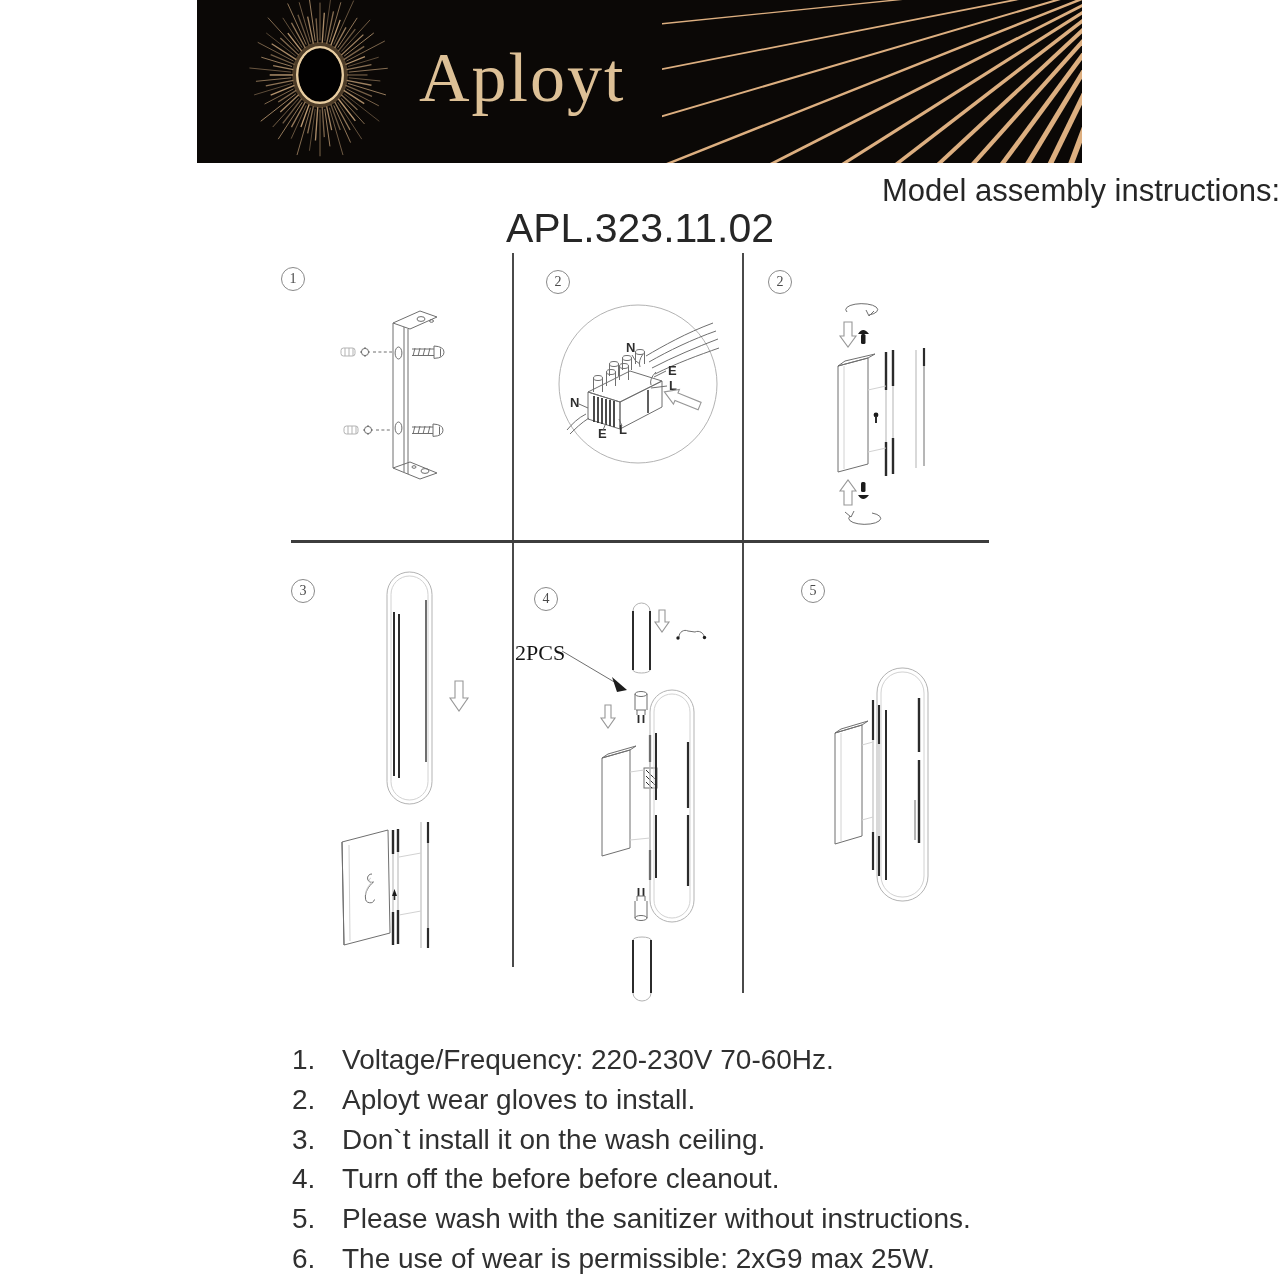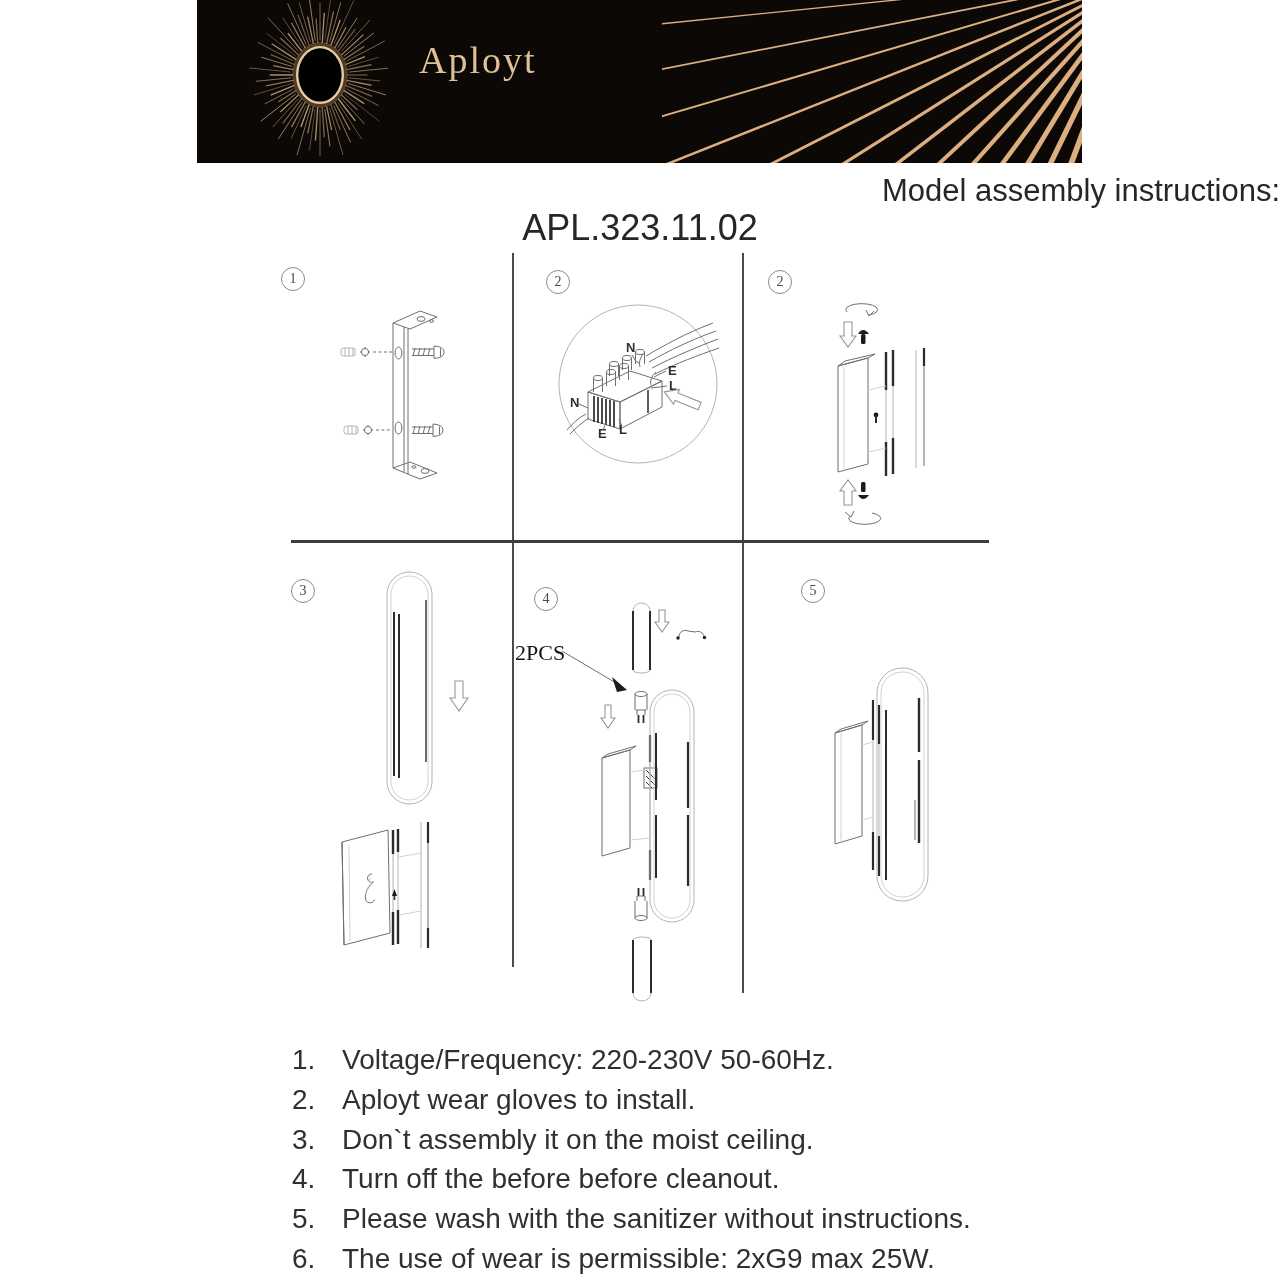--- a/index.html
+++ b/index.html
@@ -8,28 +8,28 @@
     font-family:"Liberation Sans", sans-serif;overflow:hidden;
   }
   
   .banner{
     position:absolute;left:197px;top:0;width:885px;height:163px;
     background:#0b0806;overflow:hidden;
   }
   .banner .burst{position:absolute;left:42px;top:-4px;width:162px;height:162px;}
   .banner .brand{
     position:absolute;left:222px;top:38px;
-    font-family:"Liberation Serif", serif;font-size:38px;font-weight:400;
+    font-family:"Liberation Serif", serif;font-size:70px;font-weight:400;
     color:#ddc096;letter-spacing:2px;
   }
   .banner .fan{position:absolute;right:0;top:0;width:420px;height:163px;}
   
   .title-block{position:absolute;left:0;top:172px;width:1280px;text-align:center;color:#262626;}
   .title-line1{font-size:31px;line-height:38px;text-align:right;}
-  .title-line2{font-size:36px;line-height:36px;}
+  .title-line2{font-size:41px;line-height:36px;}
   
   .vline{position:absolute;width:2px;background:#4a4a4a;}
   .v1{left:512px;top:253px;height:714px;}
   .v2{left:742px;top:253px;height:740px;}
   .hline{position:absolute;left:291px;top:540px;width:698px;height:3px;background:#3d3d3d;}
   
   .badge{
     position:absolute;width:22px;height:22px;border:1.3px solid #8a8a8a;border-radius:50%;
     font-family:"Liberation Serif", serif;font-size:14px;color:#4a4a4a;
     display:flex;align-items:center;justify-content:center;background:#fff;
@@ -474,29 +474,29 @@
   <rect class="sxl" x="881" y="672" width="43" height="225" rx="21"></rect>
   <line class="sd" x1="886" y1="710" x2="886" y2="880" stroke-width="2"></line>
   <line class="sd" x1="919" y1="698" x2="919" y2="752" stroke-width="2.4"></line>
   <line class="sd" x1="919" y1="760" x2="919" y2="843" stroke-width="2.4"></line>
   <line class="s" x1="915" y1="800" x2="915" y2="840" stroke-width="1.6"></line>
 </svg>
 
 <ol class="instructions">
   <li class="inst-row">
     <span class="inst-num">1.</span>
-    <span class="inst-text">Voltage/Frequency: 220-230V 50-60Hz.</span>
+    <span class="inst-text">Voltage/Frequency: 220-230V 70-60Hz.</span>
   </li>
   <li class="inst-row">
     <span class="inst-num">2.</span>
     <span class="inst-text">Aployt wear gloves to install.</span>
   </li>
   <li class="inst-row">
     <span class="inst-num">3.</span>
-    <span class="inst-text">Don`t assembly it on the moist ceiling.</span>
+    <span class="inst-text">Don`t install it on the wash ceiling.</span>
   </li>
   <li class="inst-row">
     <span class="inst-num">4.</span>
     <span class="inst-text">Turn off the before before cleanout.</span>
   </li>
   <li class="inst-row">
     <span class="inst-num">5.</span>
     <span class="inst-text">Please wash with the sanitizer without instructions.</span>
   </li>
   <li class="inst-row">

